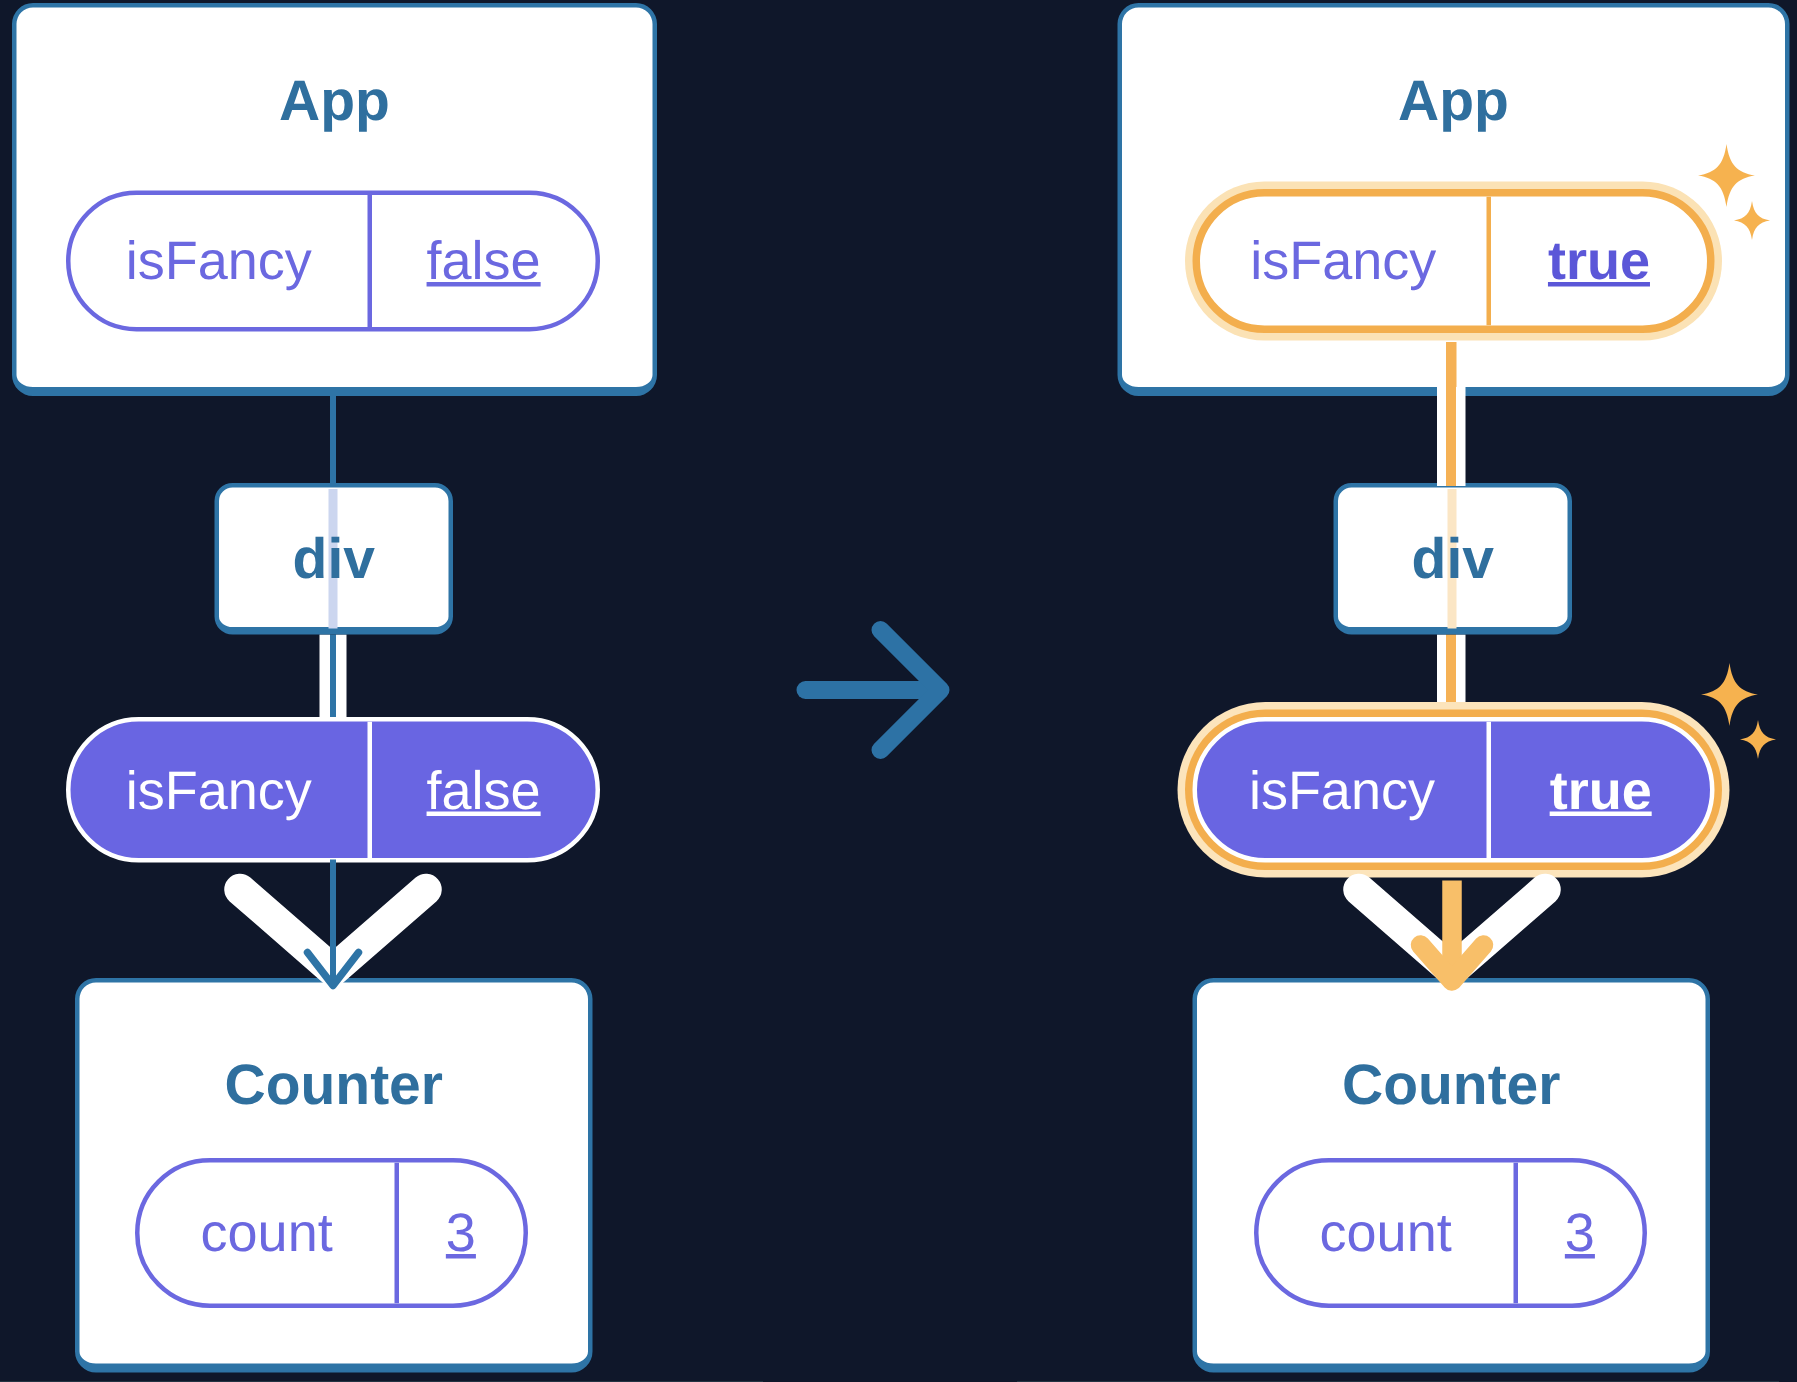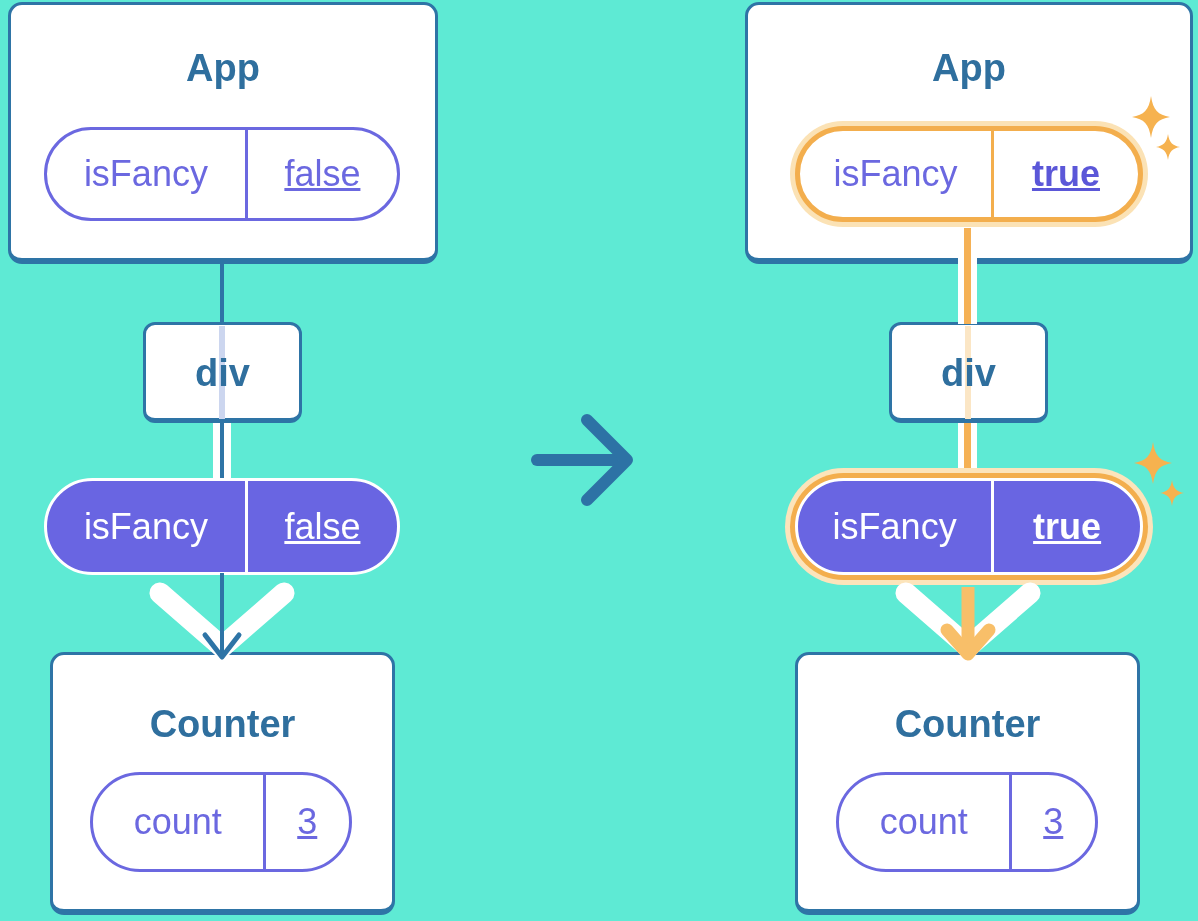--- a/index.html
+++ b/index.html
@@ -3,21 +3,21 @@
 <meta charset="utf-8">
 <style>
   html,body{margin:0;padding:0;}
   body{
     font-family:"Liberation Sans", sans-serif;
     background:#4d6871;
   }
   .stage{
     position:relative;
     width:1198px;height:921px;
-    background:#5eead4;
+    background:#0f172a;
     overflow:hidden;
   }
   .abs{position:absolute;box-sizing:border-box;}
 
   
   .card{
     background:#fff;
     border:3px solid #2e74a6;
     border-bottom-width:6px;
     border-radius:14px;

